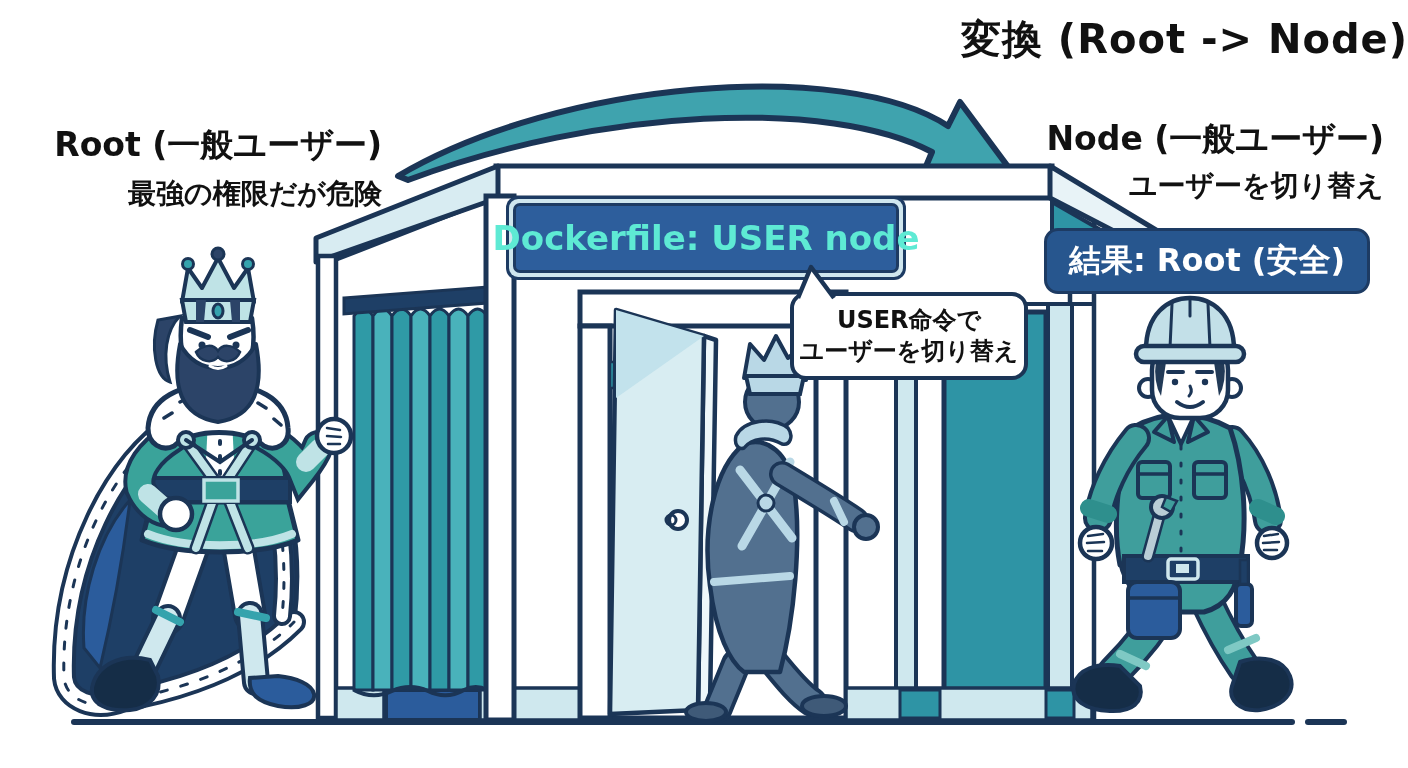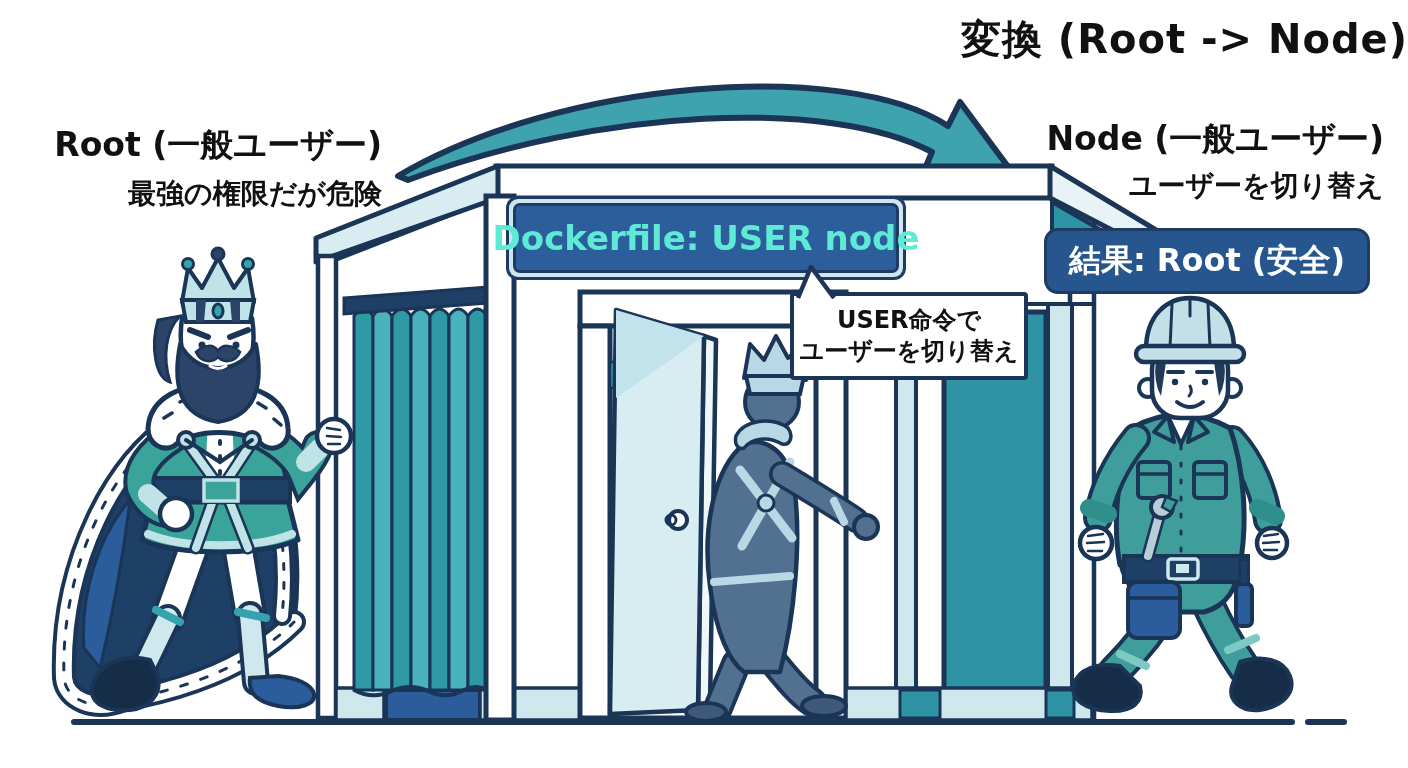--- a/index.html
+++ b/index.html
@@ -25,21 +25,21 @@
     background:#1d3b63;border-radius:12px;padding:3px;box-sizing:border-box;
   }
   .sign-mid{background:#cfe6ee;border-radius:9px;padding:4px;height:100%;box-sizing:border-box;}
   .sign-inner{
     background:#2d5e9c;border:3px solid #1d3b63;border-radius:7px;height:100%;box-sizing:border-box;
     color:#5eead4;font-size:34px;font-weight:800;
     display:flex;align-items:center;justify-content:center;white-space:nowrap;
   }
   .bubble{
     position:absolute;top:292px;left:790px;width:238px;height:88px;
-    background:#ffffff;border:4px solid #1b3556;border-radius:4px;box-sizing:border-box;
+    background:#ffffff;border:4px solid #1b3556;border-radius:16px;box-sizing:border-box;
     display:flex;flex-direction:column;align-items:center;justify-content:center;
     font-size:24px;font-weight:800;line-height:1.3;z-index:5;white-space:nowrap;
   }
   .bubble-tail{position:absolute;top:262px;left:792px;z-index:6;}
 </style>
 </head>
 <body>
 
 <div id="stage">
 

